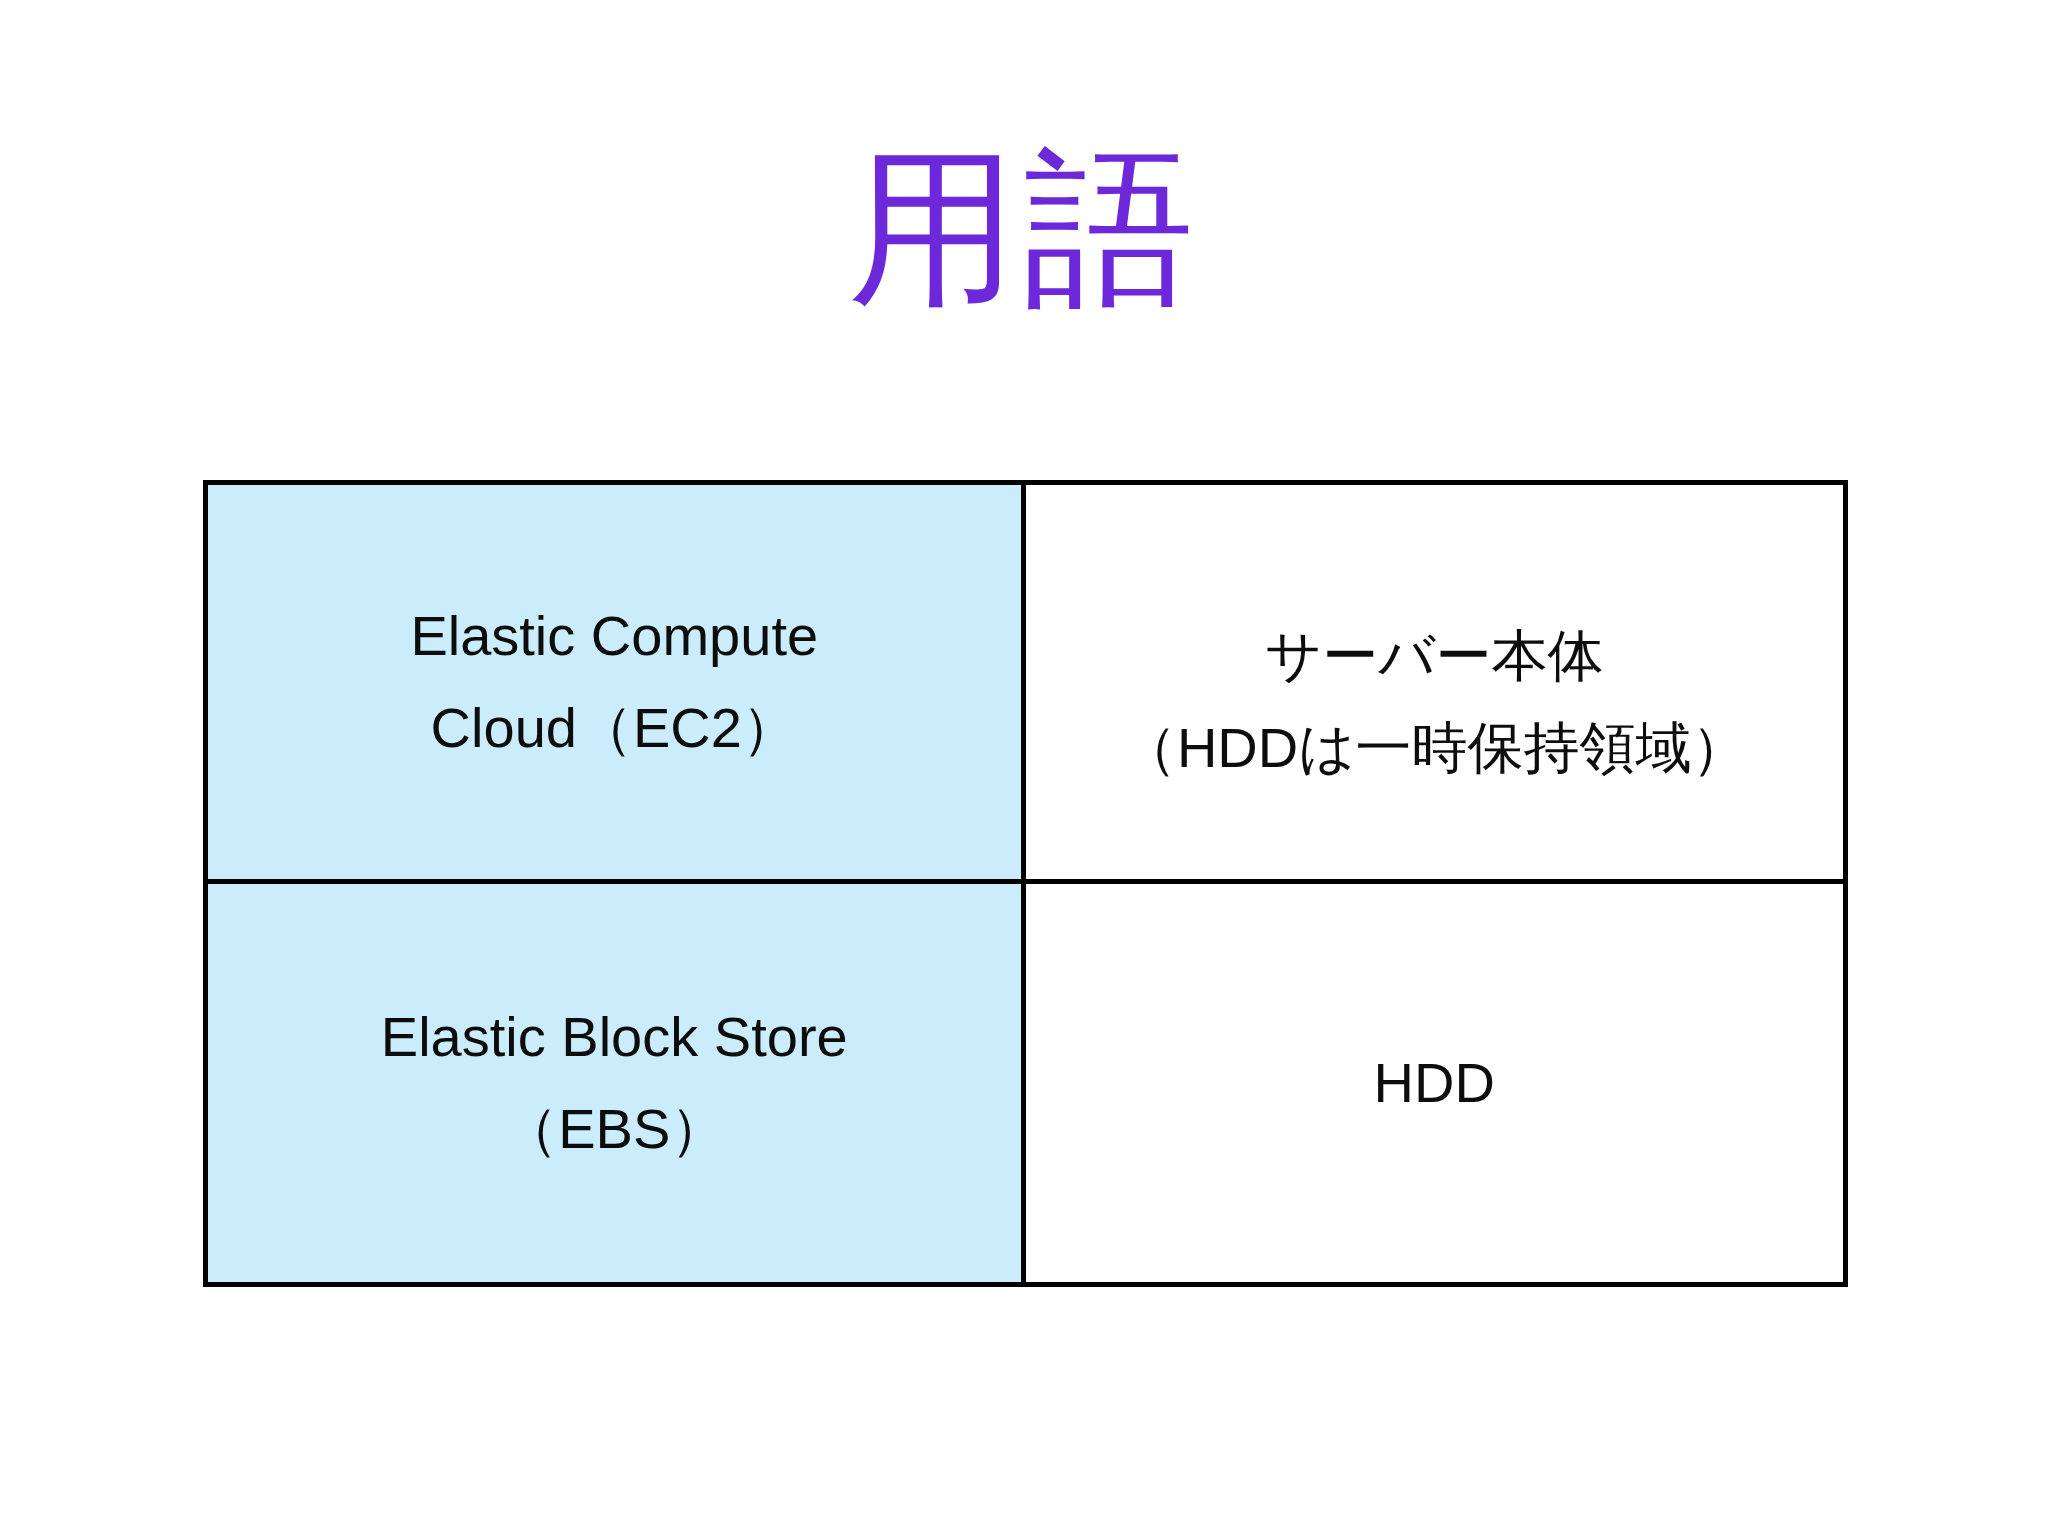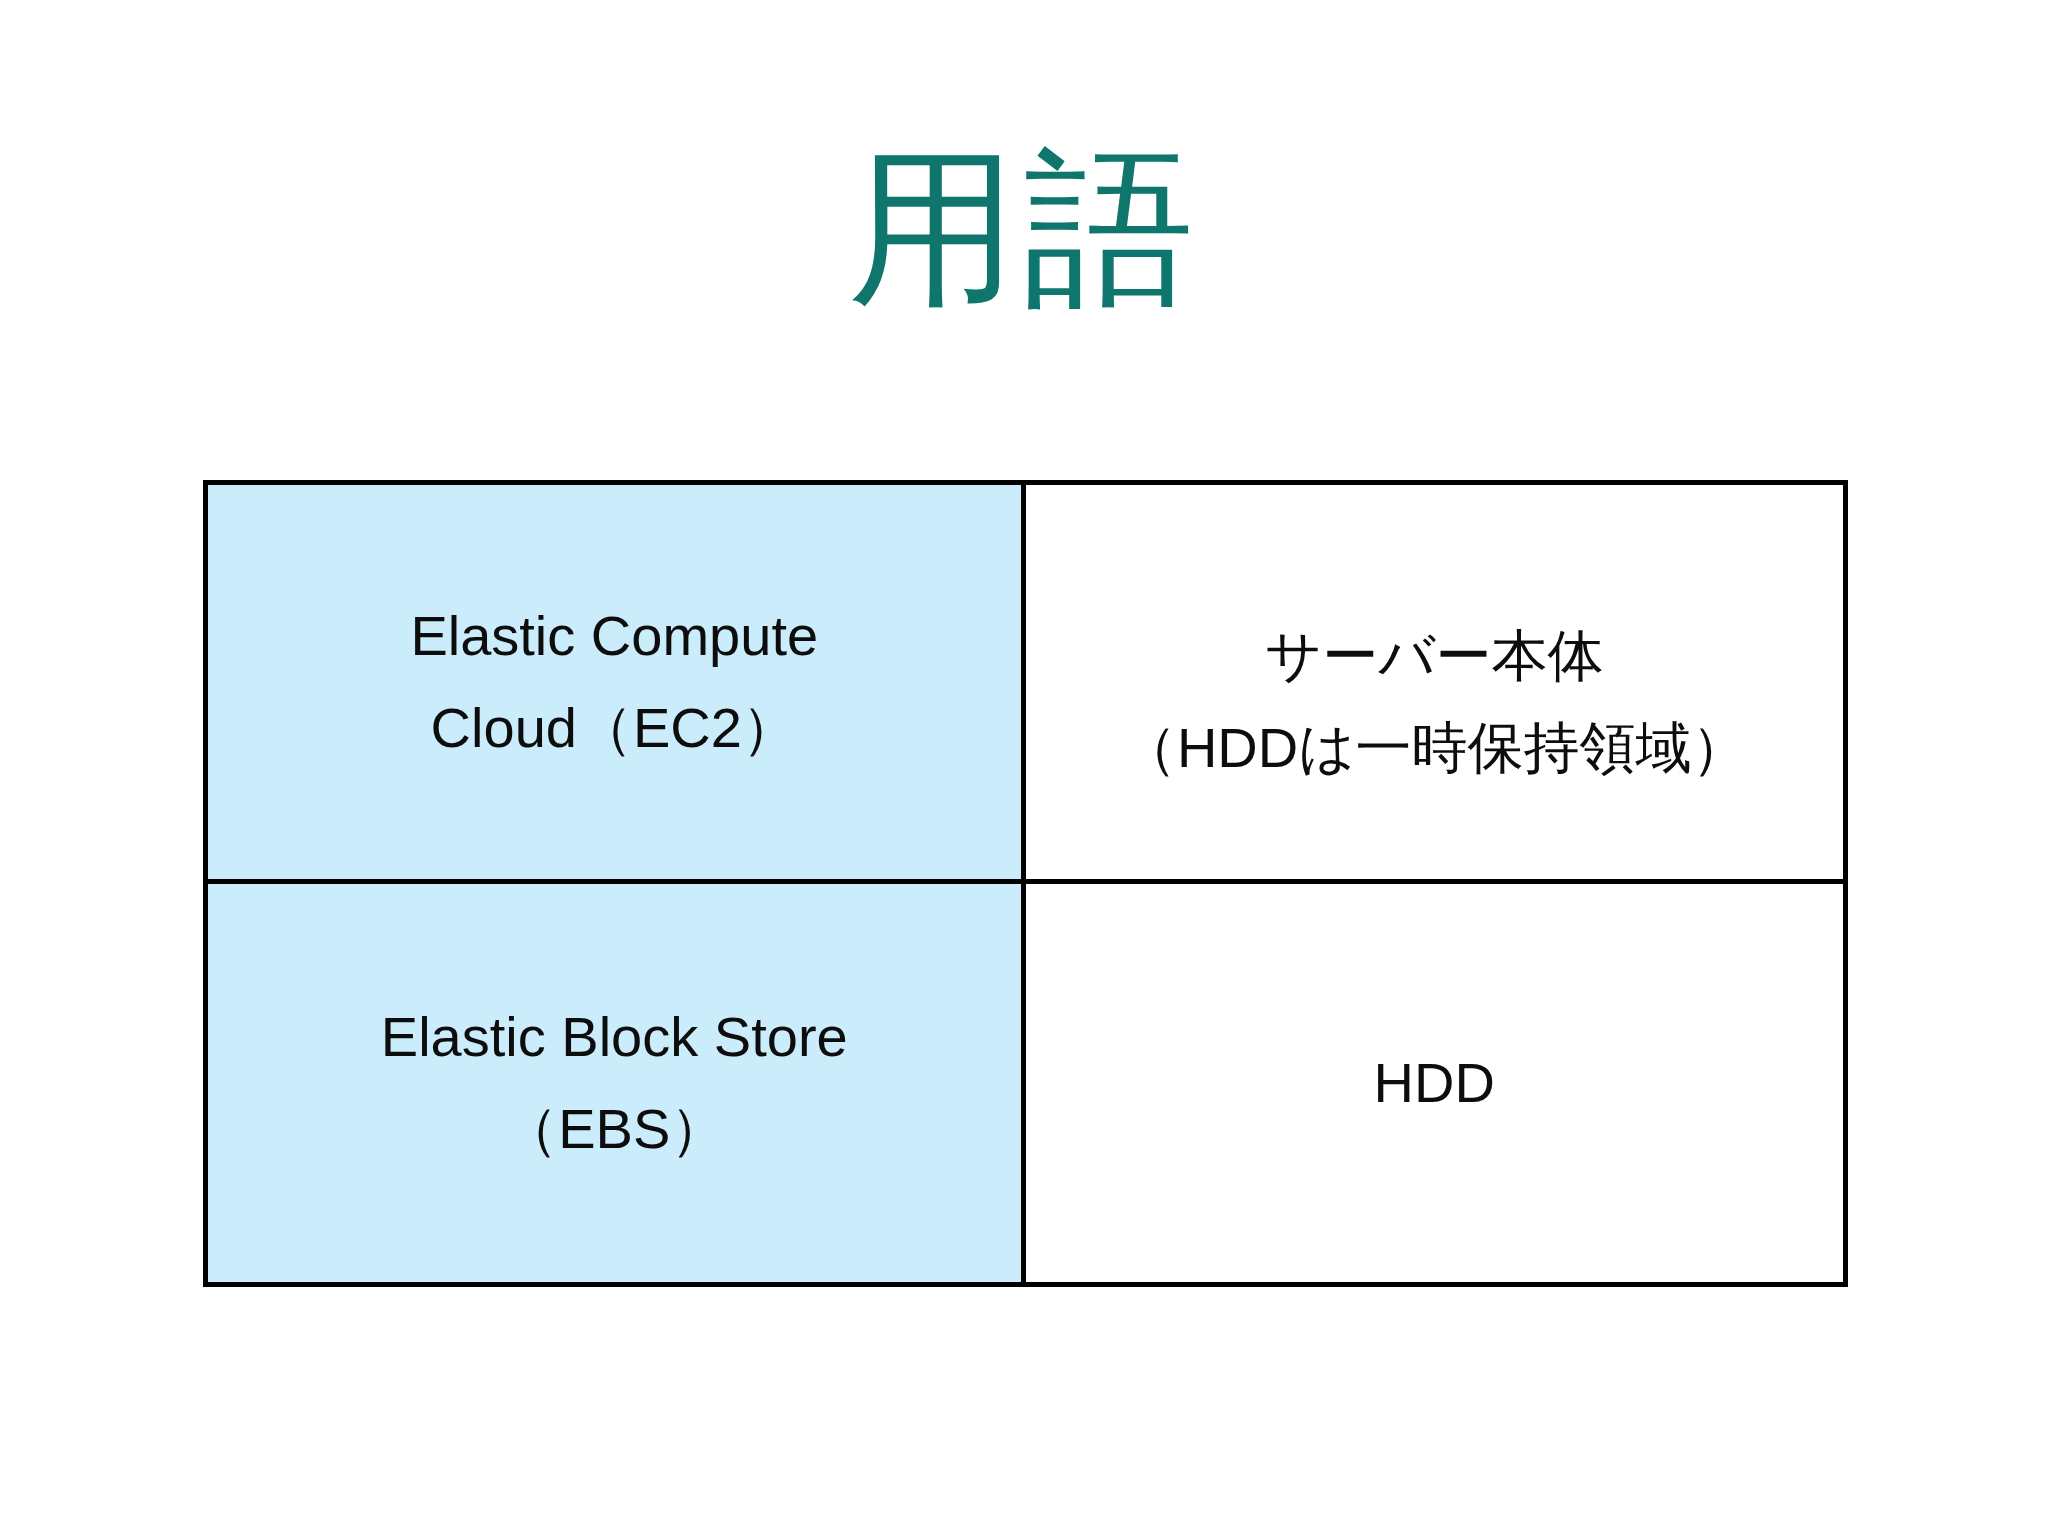--- a/index.html
+++ b/index.html
@@ -19,21 +19,21 @@
   .slide-title {
     position: absolute;
     top: 126px;
     left: 0;
     width: 100%;
     text-align: center;
     font-size: 170px;
     line-height: 1.2;
     font-weight: 500;
     letter-spacing: 6px;
-    color: #0f766e;
+    color: #6d28d9;
     white-space: pre-line;
   }
   .term-table {
     position: absolute;
     left: 203px;
     top: 480px;
     width: 1645px;
     height: 807px;
     box-sizing: border-box;
     border: 5px solid #000000;

